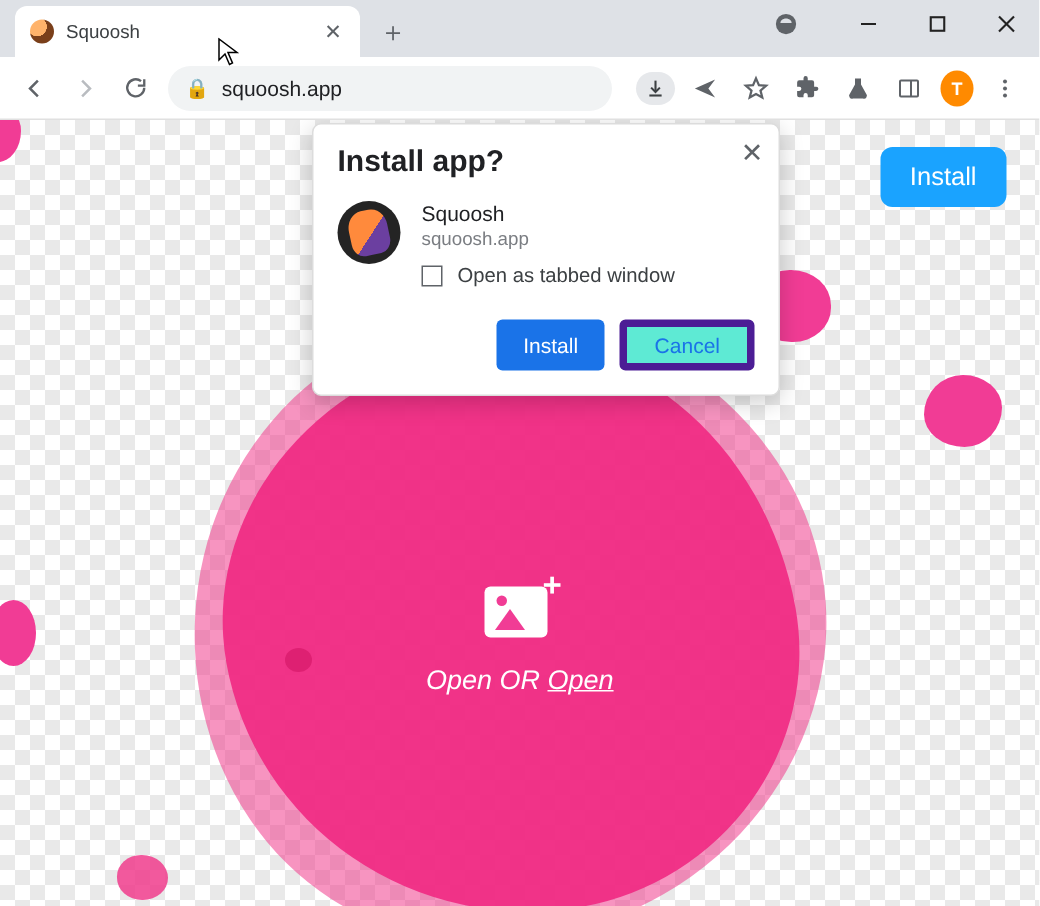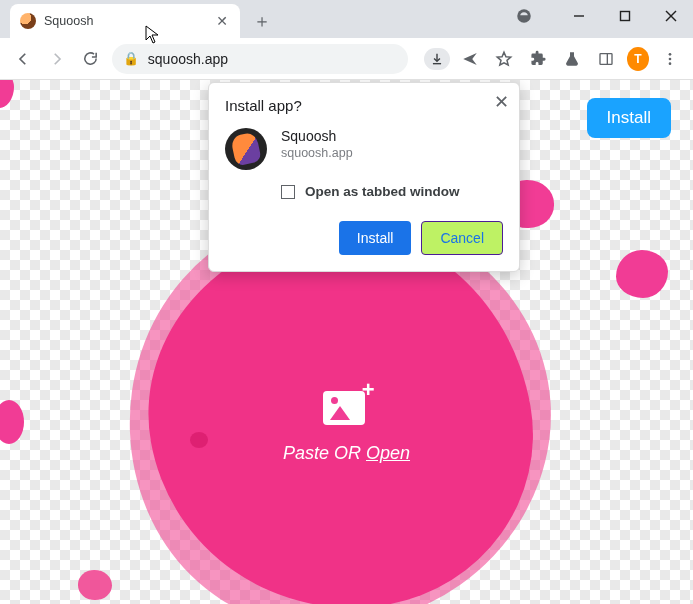--- a/index.html
+++ b/index.html
@@ -55,32 +55,32 @@
   .dropzone .add-img { width:48px; height:40px; position:relative; }
   .dropzone .add-img .pic { position:absolute; left:0; bottom:0; width:42px;height:34px; background:#fff; border-radius:4px;}
   .dropzone .add-img .pic::after{content:"";position:absolute;left:7px;bottom:5px;width:0;height:0;border-left:10px solid transparent;border-right:10px solid transparent;border-bottom:14px solid #f13c95;}
   .dropzone .add-img .pic::before{content:"";position:absolute;left:8px;top:6px;width:7px;height:7px;background:#f13c95;border-radius:50%;}
   .dropzone .add-img .plus { position:absolute; right:-4px; top:-8px; color:#fff; font-size:22px; font-weight:bold; font-style:normal;}
   .dropzone .dz-text u { text-decoration: underline; }
 
   
   .dialog { position:absolute; left:208px; top:2px; width:312px; background:#fff; border:1px solid #dcdcdc; border-radius:6px; box-shadow:0 4px 16px rgba(0,0,0,0.2); padding:14px 16px 16px; z-index:50;}
   .dialog .dclose { position:absolute; right:10px; top:8px; color:#5f6368; font-size:18px; cursor:pointer;}
-  .dialog h3 { font-size:15px; font-weight:400; color:#202124; margin-bottom:14px;}
+  .dialog h3 { font-size:20px; font-weight:700; color:#202124; margin-bottom:14px;}
   .dialog .app-row { display:flex; gap:14px; align-items:flex-start; }
   .dialog .app-icon { width:42px;height:42px;border-radius:50%; background:#242424; display:flex;align-items:center;justify-content:center; overflow:hidden;}
   .dialog .app-icon .hand { width:26px;height:30px; background:linear-gradient(135deg,#ff8a3c 0 55%,#6b3fa0 55% 100%); border-radius:40% 40% 30% 30%; transform:rotate(-12deg);}
   .dialog .app-meta .name{font-size:14px;color:#202124;}
   .dialog .app-meta .origin{font-size:12.5px;color:#7a7d82; margin-top:2px;}
-  .dialog .chk-row { display:flex; align-items:center; gap:10px; margin-top:24px; font-size:13.5px; color:#3c4043;font-weight:bold;}
+  .dialog .chk-row { display:flex; align-items:center; gap:10px; margin-top:10px; font-size:13.5px; color:#3c4043;}
   .dialog .chk { width:14px;height:14px;border:1.5px solid #5f6368;}
   .dialog .actions { display:flex; justify-content:flex-end; gap:10px; margin-top:22px;}
   .dialog .btn { height:34px; padding:0 18px; border-radius:4px; font-size:14px; cursor:pointer; display:flex;align-items:center;}
   .dialog .btn.primary { background:#1a73e8; color:#fff; border:none;}
-  .dialog .btn.secondary { background:#bef264; color:#1a73e8; border:1px solid #4c1d95;}
+  .dialog .btn.secondary { background:#5eead4; color:#1a73e8; border:5px solid #4c1d95;}
 
   svg { display:block; }
 </style>
 </head>
 <body>
 
 <div class="titlebar">
   <div class="tab">
     <span class="favicon"></span>
     <span class="tab-title">Squoosh</span>
@@ -197,21 +197,21 @@
   <div class="blob main1"></div>
   <div class="blob main2"></div>
   <div class="blob s6"></div>
 
   <div class="dropzone">
     <div class="add-img">
       <div class="pic"></div>
         <div class="plus">+</div>
     </div>
     <div class="dz-text">
-      <span>Paste OR </span><u>Open</u>
+      <span>Open OR </span><u>Open</u>
     </div>
   </div>
 
   <div class="dialog">
     <span class="dclose">✕</span>
     <h3>Install app?</h3>
     <div class="app-row">
       <div class="app-icon">
           <div class="hand"></div>
         </div>

